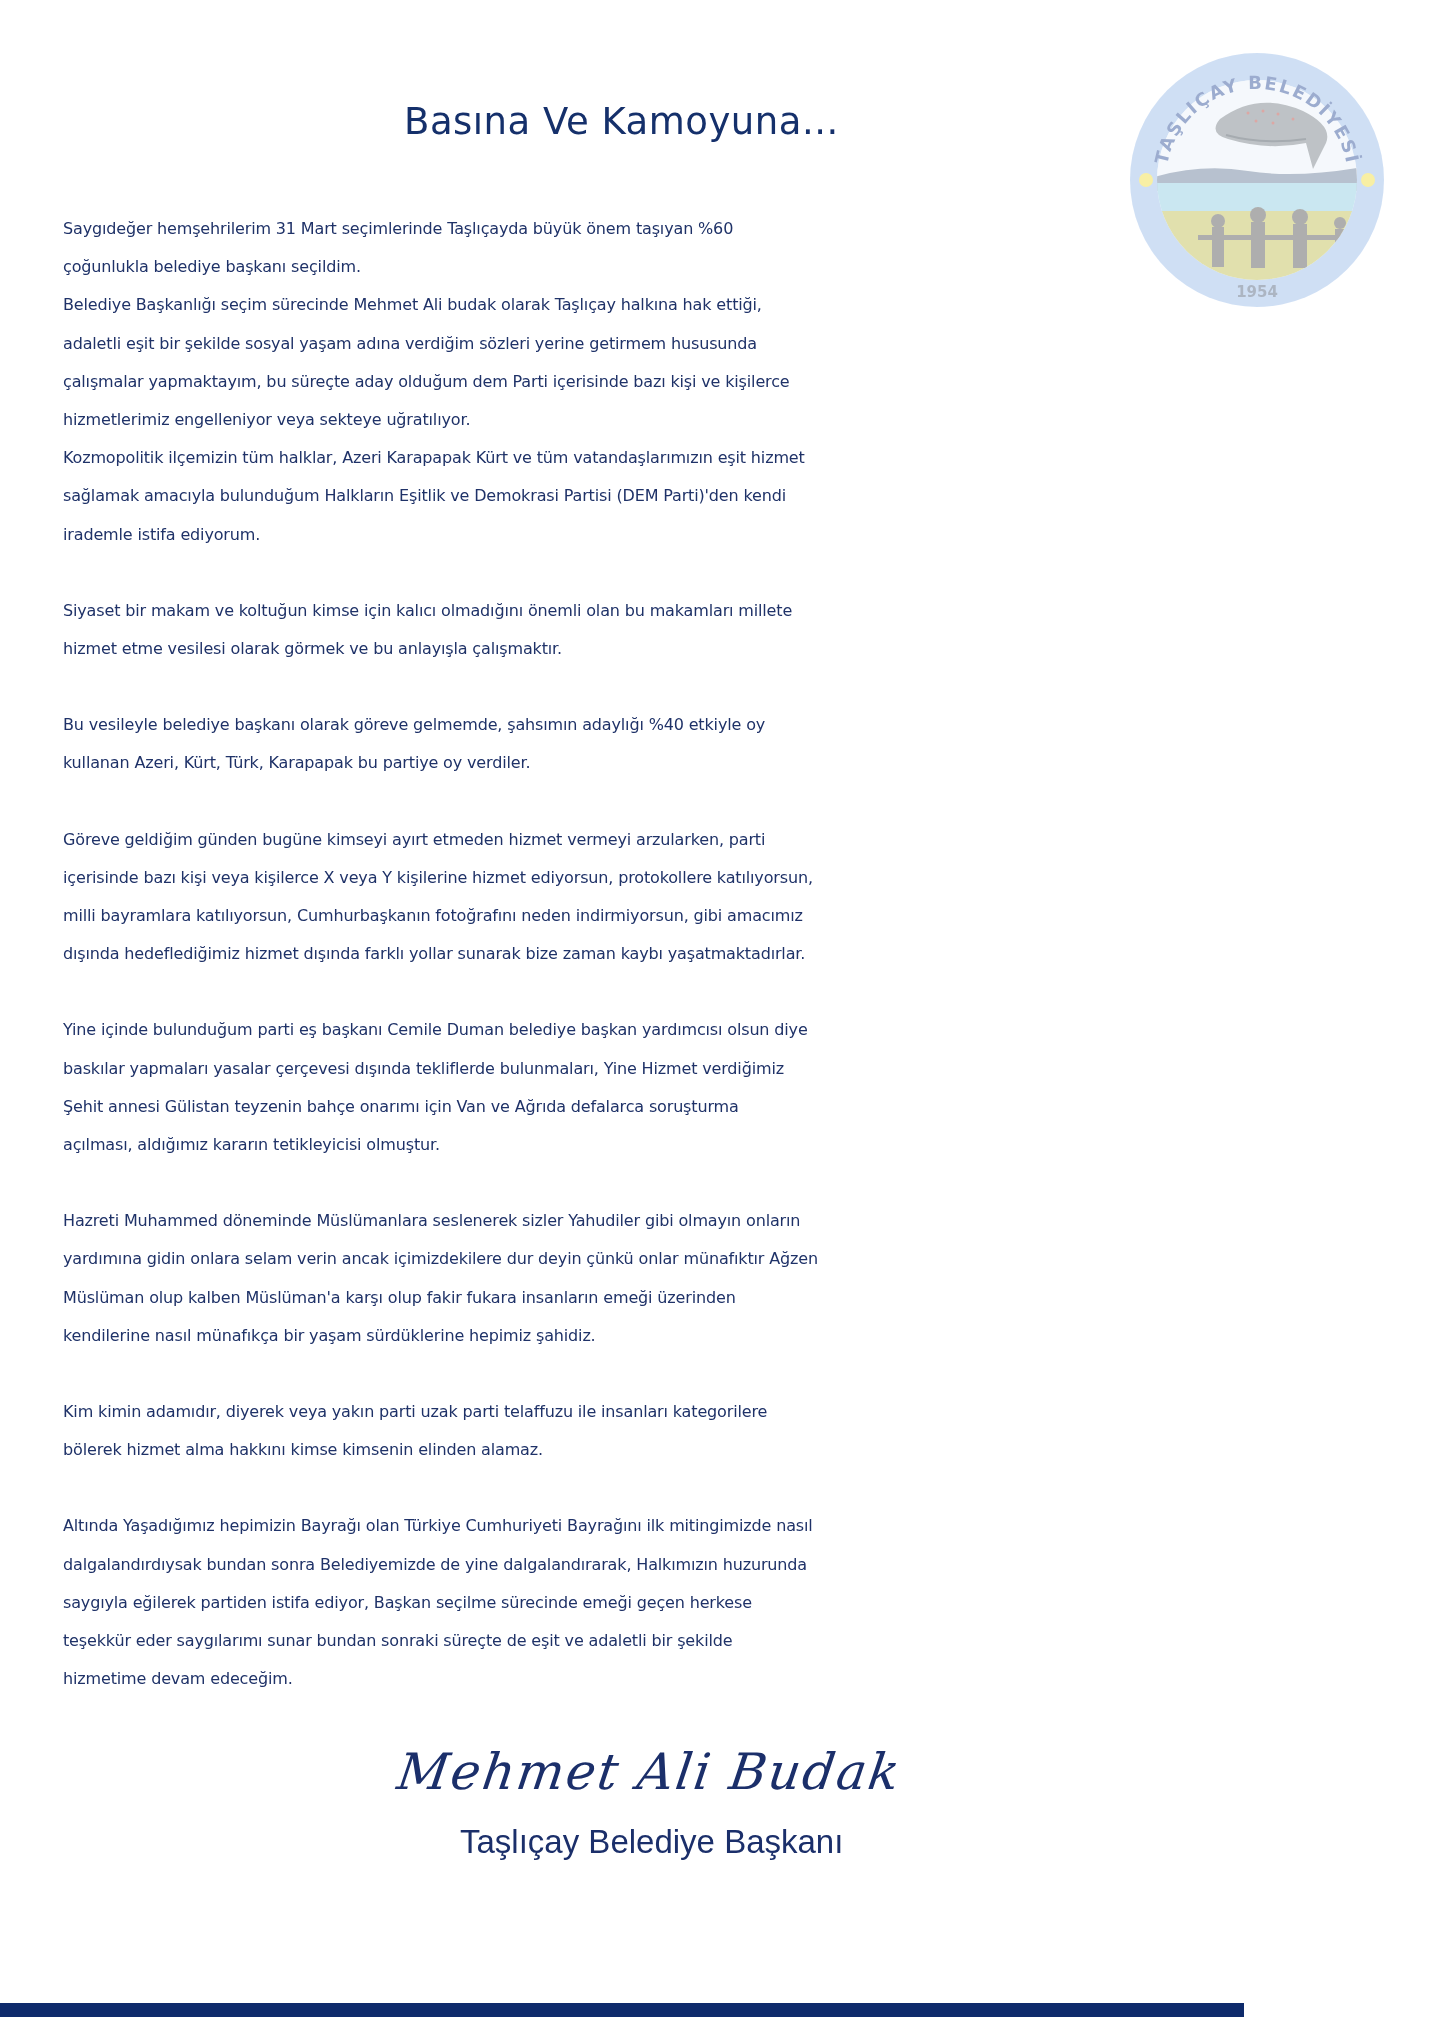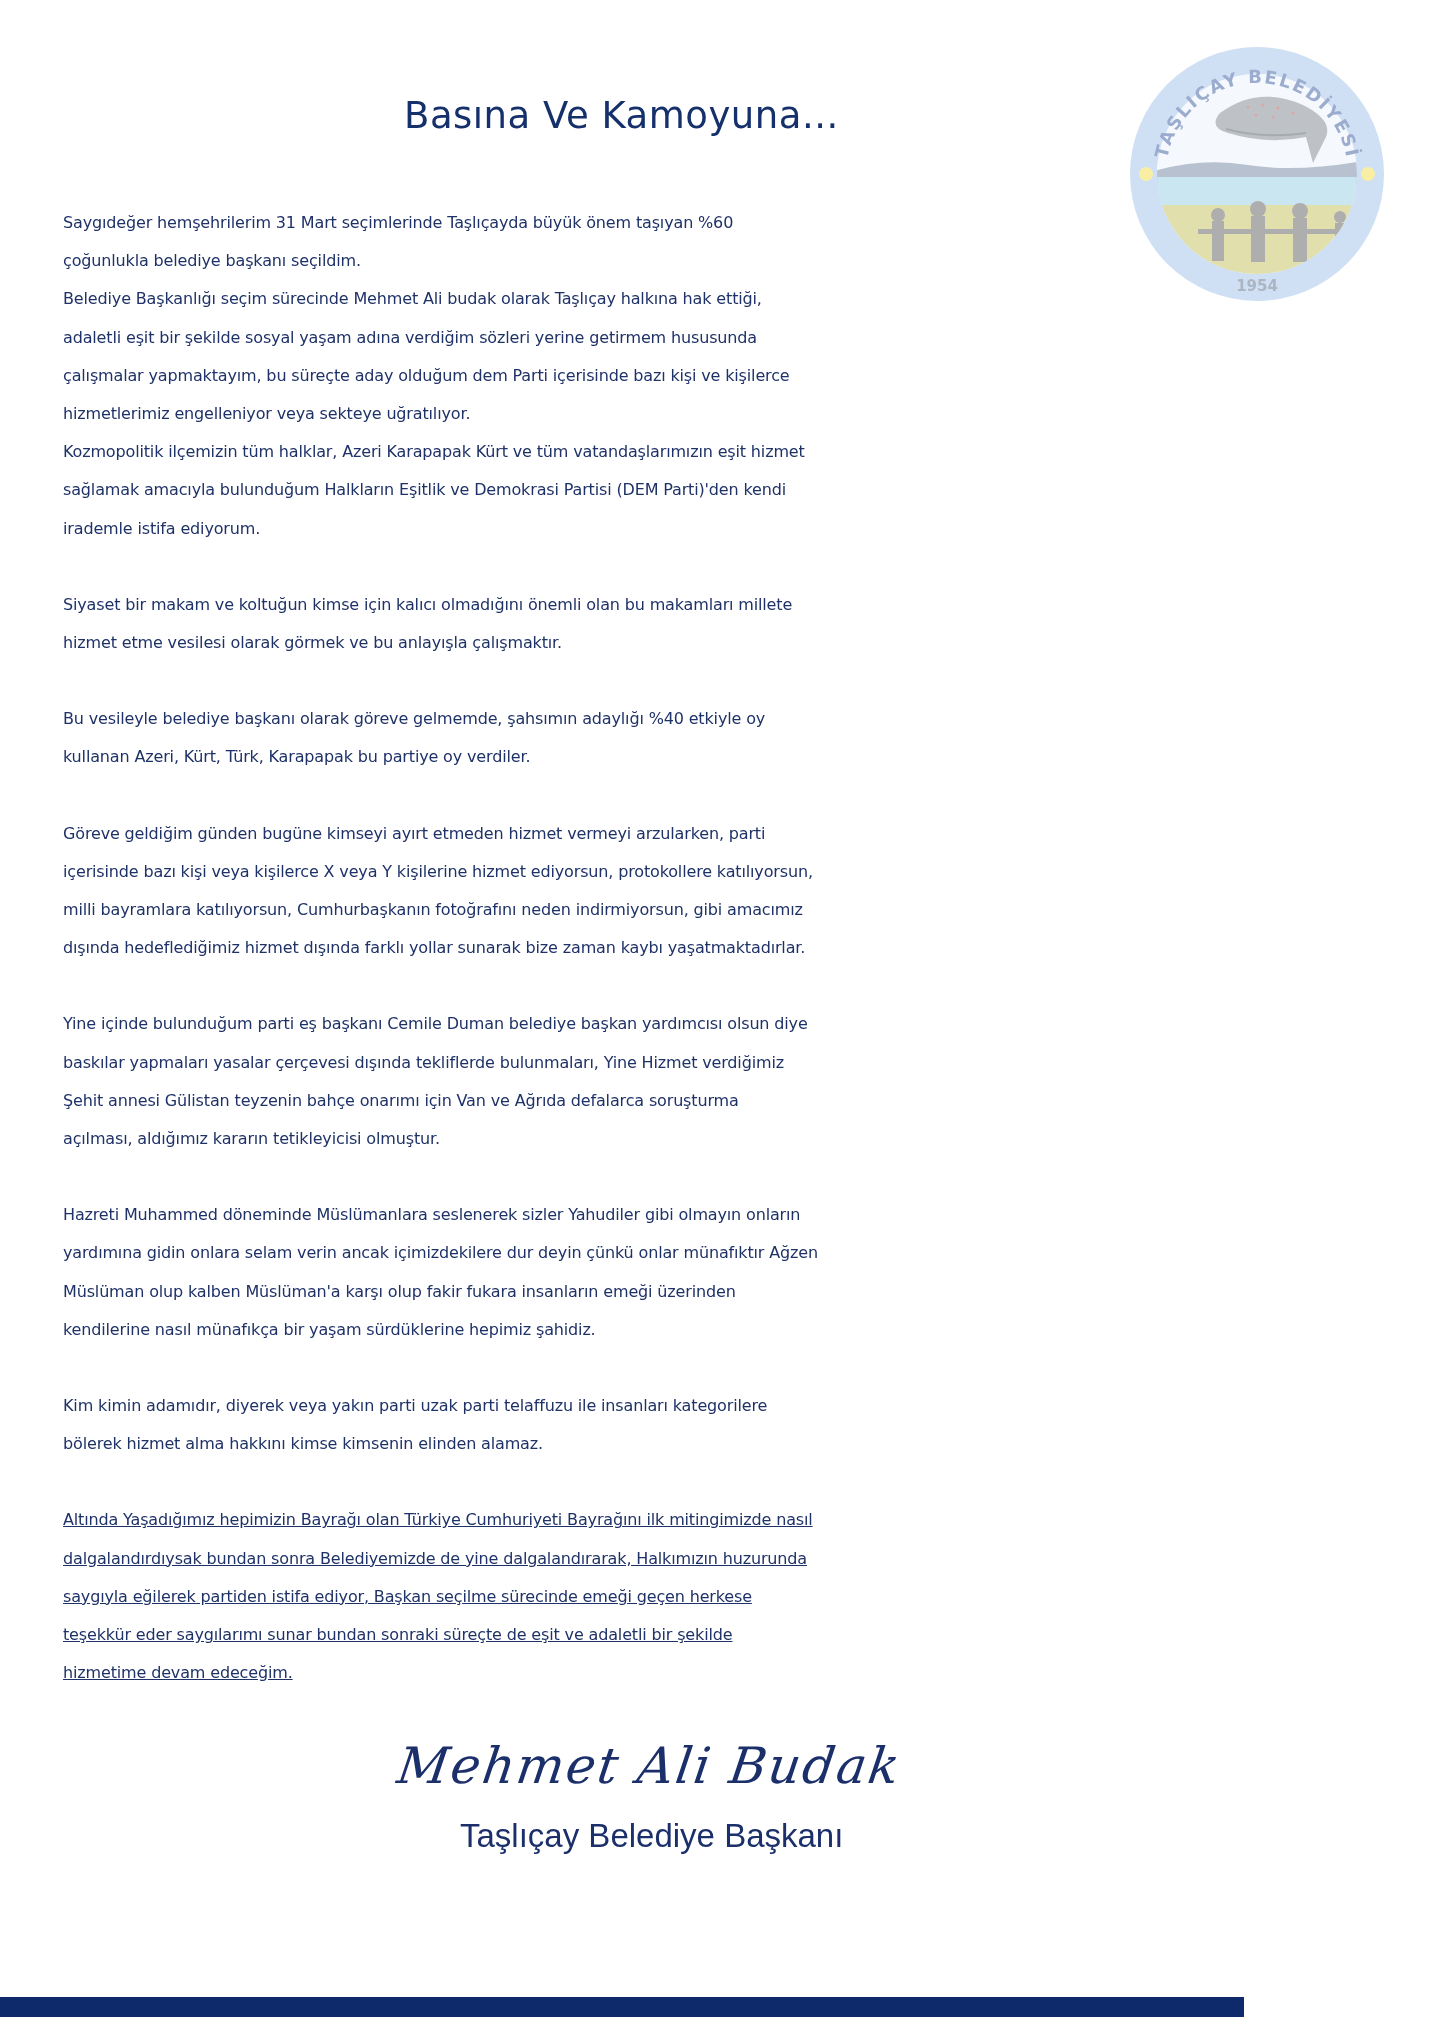--- a/index.html
+++ b/index.html
@@ -10,21 +10,21 @@
     body {
       width: 1449px;
       height: 2017px;
       position: relative;
       overflow: hidden;
       font-family: "DejaVu Sans", sans-serif;
       color: #1d2f66;
     }
     .page {
       position: absolute;
-      left: 0; top: 2px;
+      left: 0; top: 8px;
       width: 1449px;
       height: 1433px;
     }
     .title {
       position: absolute;
       left: 404px;
       top: 92px;
       font-family: "DejaVu Sans", sans-serif;
       font-size: 37px;
       font-weight: normal;
@@ -50,21 +50,21 @@
       margin: 0 0 38px 0;
       font-size: 16px;
       line-height: 38.2px;
       color: #1f3268;
       letter-spacing: -0.15px;
     }
     .para .line {
       display: block;
       white-space: nowrap;
     }
-    .para.tight { margin-bottom: 0; text-decoration: underline; }
+    .para.tight { margin-bottom: 0; }
     .signature {
       position: absolute;
       left: 398px;
       top: 1735px;
       font-family: "DejaVu Serif", serif;
       font-style: italic;
       font-size: 50px;
       color: #1b2f6a;
       letter-spacing: 2px;
       transform: skewX(-8deg);

